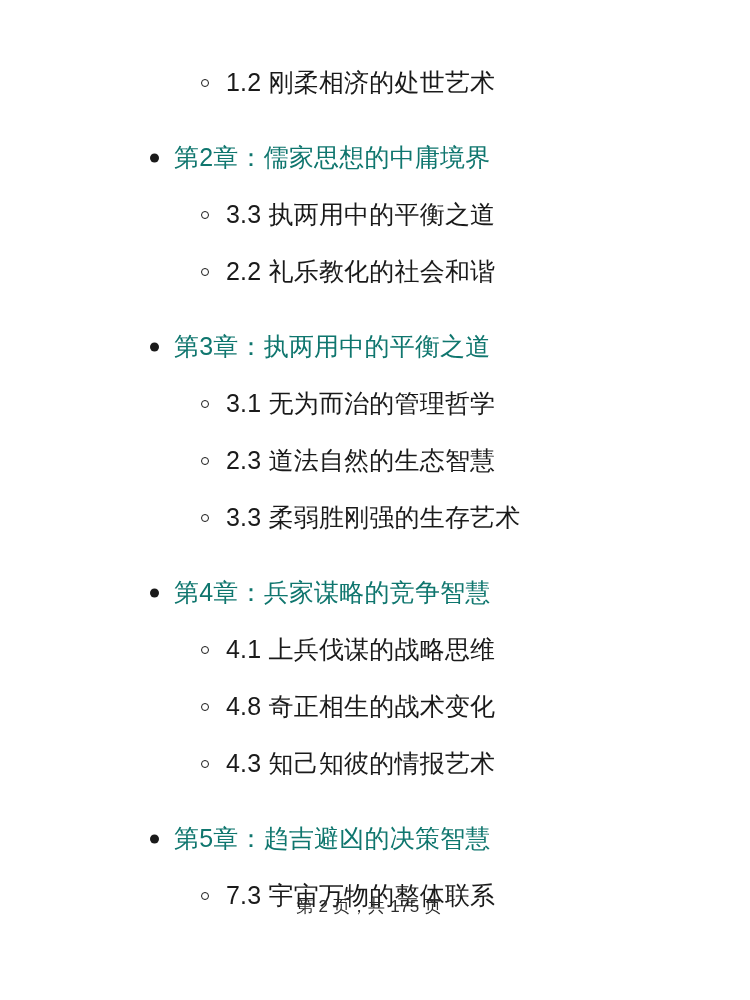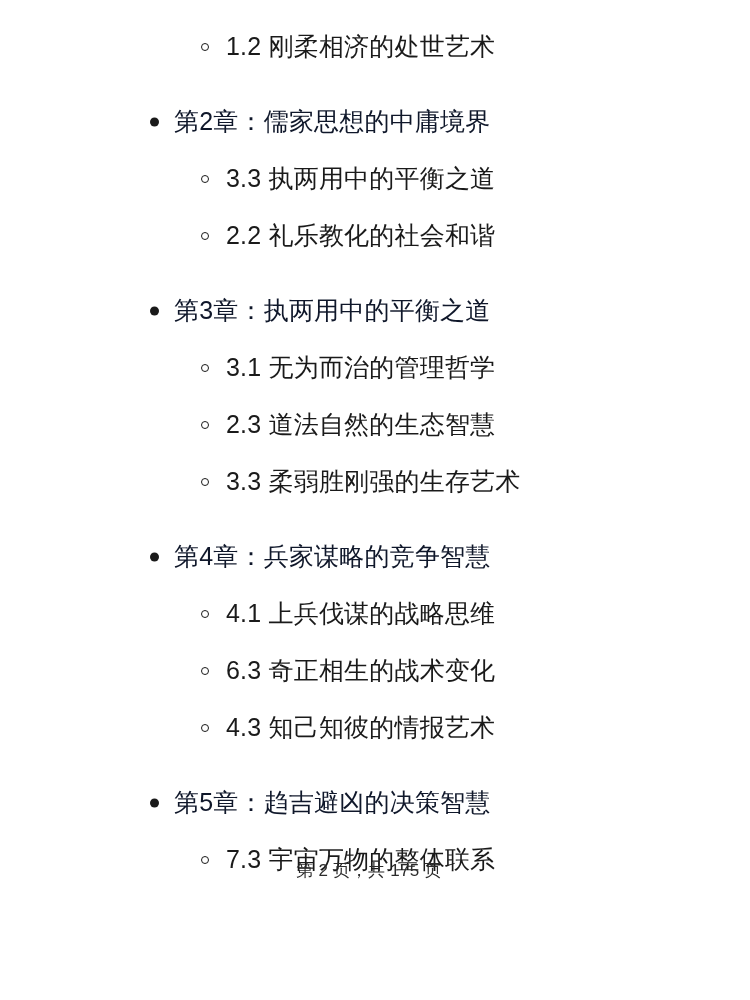--- a/index.html
+++ b/index.html
@@ -14,32 +14,33 @@
     color: #1a1a1a;
     overflow: hidden;
     position: relative;
   }
   .page {
     width: 750px;
     height: 900px;
     box-sizing: border-box;
     padding: 34px 40px 0 40px;
     position: relative;
+    margin-top: 36px;
   }
   .toc {
     list-style: none;
     margin: 0;
     padding: 0;
   }
   
   .chapter-item {
     position: relative;
     font-size: 25px;
     line-height: 1.0;
-    color: #0f172a;
+    color: #0f766e;
     padding-left: 134px;
     margin-top: 34px;
     white-space: nowrap;
     letter-spacing: 0.2px;
   }
   .chapter-item .bullet {
     position: absolute;
     left: 110px;
     top: 50%;
     transform: translateY(-50%);
@@ -97,19 +98,19 @@
       <li class="sub-item first-row"><span class="bullet-hollow"></span><span>1.2 刚柔相济的处世艺术</span></li>
       <li class="chapter-item group-gap"><span class="bullet"></span><span>第2章：儒家思想的中庸境界</span></li>
       <li class="sub-item"><span class="bullet-hollow"></span><span>3.3 执两用中的平衡之道</span></li>
       <li class="sub-item"><span class="bullet-hollow"></span><span>2.2 礼乐教化的社会和谐</span></li>
       <li class="chapter-item group-gap"><span class="bullet"></span><span>第3章：执两用中的平衡之道</span></li>
       <li class="sub-item"><span class="bullet-hollow"></span><span>3.1 无为而治的管理哲学</span></li>
       <li class="sub-item"><span class="bullet-hollow"></span><span>2.3 道法自然的生态智慧</span></li>
       <li class="sub-item"><span class="bullet-hollow"></span><span>3.3 柔弱胜刚强的生存艺术</span></li>
       <li class="chapter-item group-gap"><span class="bullet"></span><span>第4章：兵家谋略的竞争智慧</span></li>
       <li class="sub-item"><span class="bullet-hollow"></span><span>4.1 上兵伐谋的战略思维</span></li>
-      <li class="sub-item"><span class="bullet-hollow"></span><span>6.3 奇正相生的战术变化</span></li>
+      <li class="sub-item"><span class="bullet-hollow"></span><span>4.8 奇正相生的战术变化</span></li>
       <li class="sub-item"><span class="bullet-hollow"></span><span>4.3 知己知彼的情报艺术</span></li>
       <li class="chapter-item group-gap"><span class="bullet"></span><span>第5章：趋吉避凶的决策智慧</span></li>
       <li class="sub-item"><span class="bullet-hollow"></span><span>7.3 宇宙万物的整体联系</span></li>
     </ul>
   <div class="footer">第 2 页，共 175 页</div>
 </div>
 
 </body></html>

